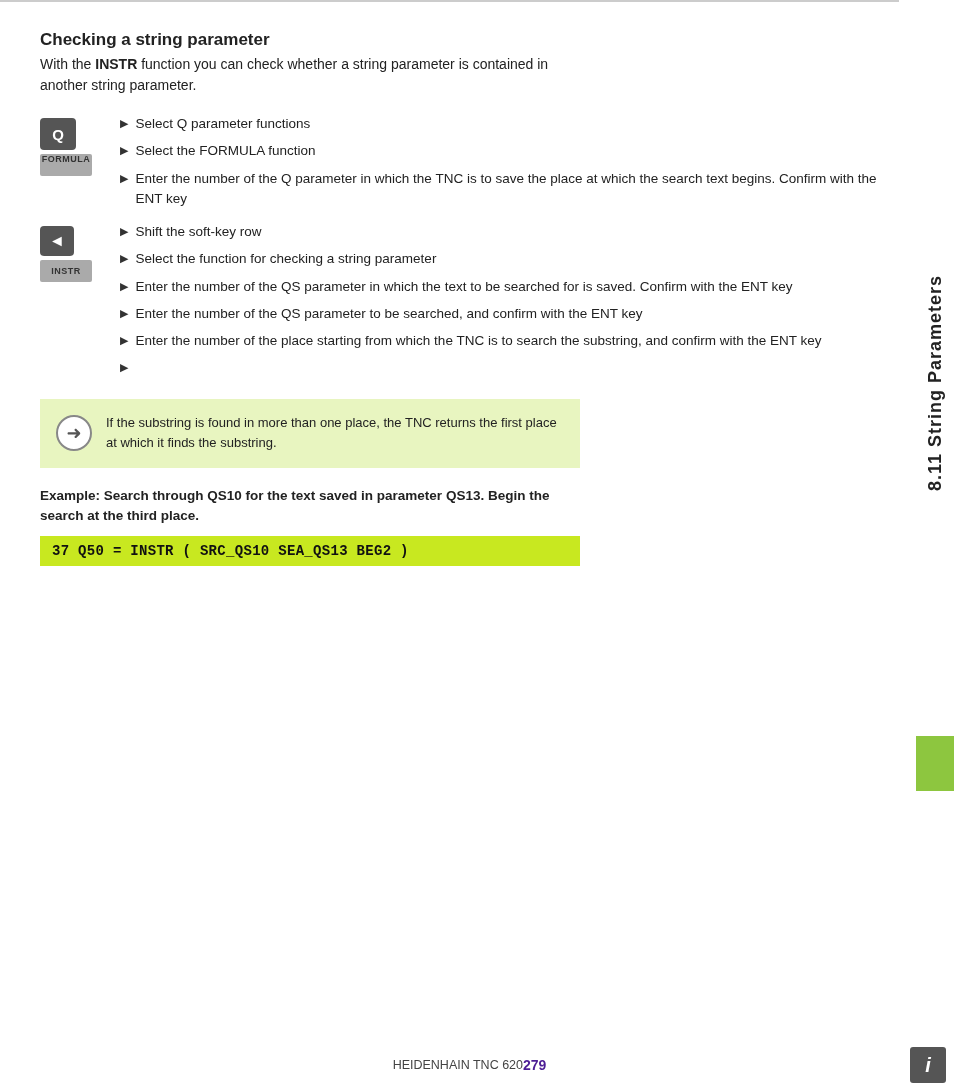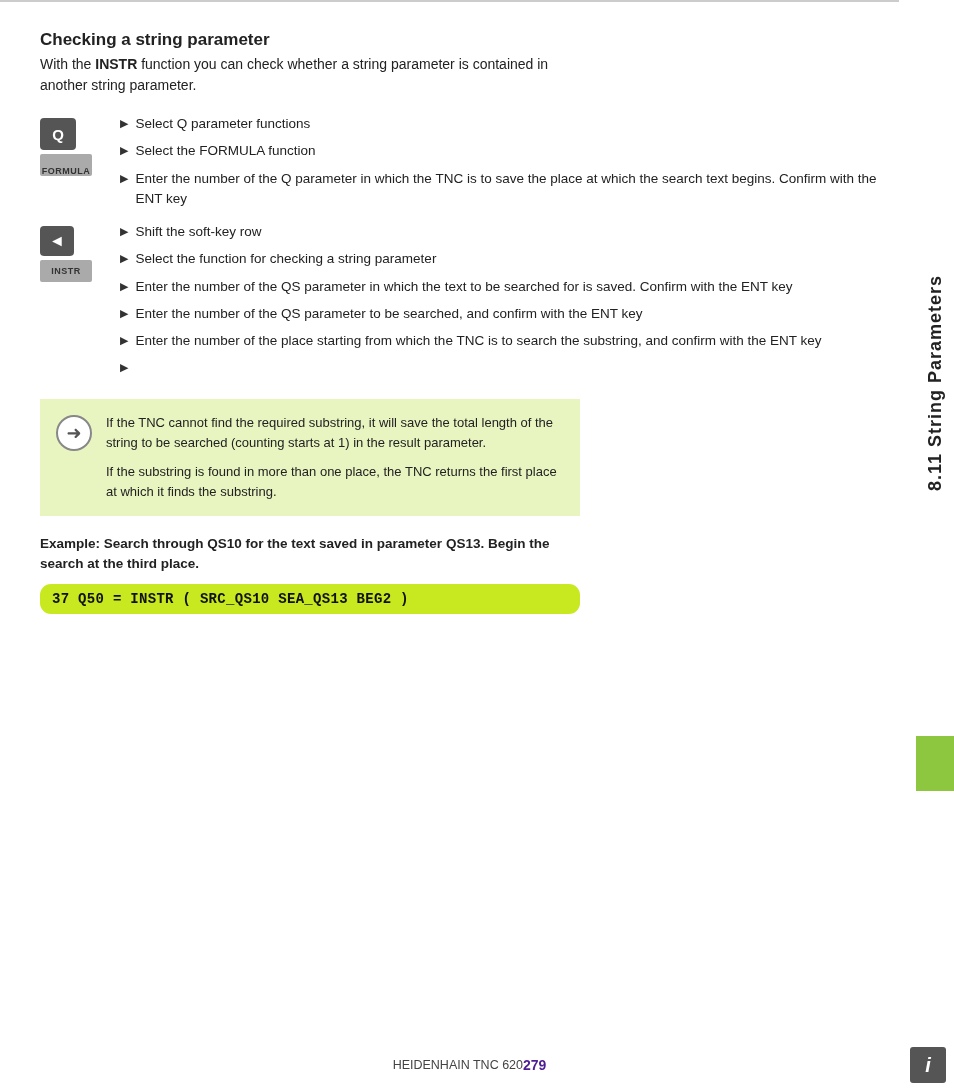--- a/index.html
+++ b/index.html
@@ -96,21 +96,21 @@
       margin-bottom: 4px;
     }
 
     
     .key-formula {
       width: 52px;
       height: 22px;
       background: #aaa;
       border-radius: 2px;
       display: flex;
-      align-items: flex-end;
+      align-items: flex-start;
       justify-content: center;
       color: #333;
       font-size: 9px;
       font-weight: bold;
       letter-spacing: 0.5px;
     }
 
     
     .key-arrow {
       width: 34px;
@@ -197,21 +197,20 @@
     
     .code-line {
       background: #c8e820;
       padding: 7px 12px;
       font-family: 'Courier New', Courier, monospace;
       font-size: 14px;
       font-weight: bold;
       color: #111;
       max-width: 540px;
       letter-spacing: 0.3px;
-      border-radius: 11px;
     }
 
     
     .footer {
       position: absolute;
       bottom: 18px;
       left: 40px;
       right: 55px;
       display: flex;
       justify-content: center;
@@ -375,21 +374,20 @@
           <span class="bullet-triangle">▶</span>
         </div>
       </div>
     </div>
 
     <div class="note-box">
       <div class="note-icon">
         <span class="note-icon-arrow">➜</span>
       </div>
       <div class="note-text">
-        <p>If the TNC cannot find the required substring, it will save the total length of the string to be searched (counting starts at 1) in the result parameter.</p>
         <p>If the substring is found in more than one place, the TNC returns the first place at which it finds the substring.</p>
       </div>
     </div>
 
     <div class="example-label">Example: Search through QS10 for the text saved in parameter QS13. Begin the search at the third place.</div>
 
     <div class="code-line">37 Q50 = INSTR ( SRC_QS10 SEA_QS13 BEG2 )</div>
 
   </div>
 

